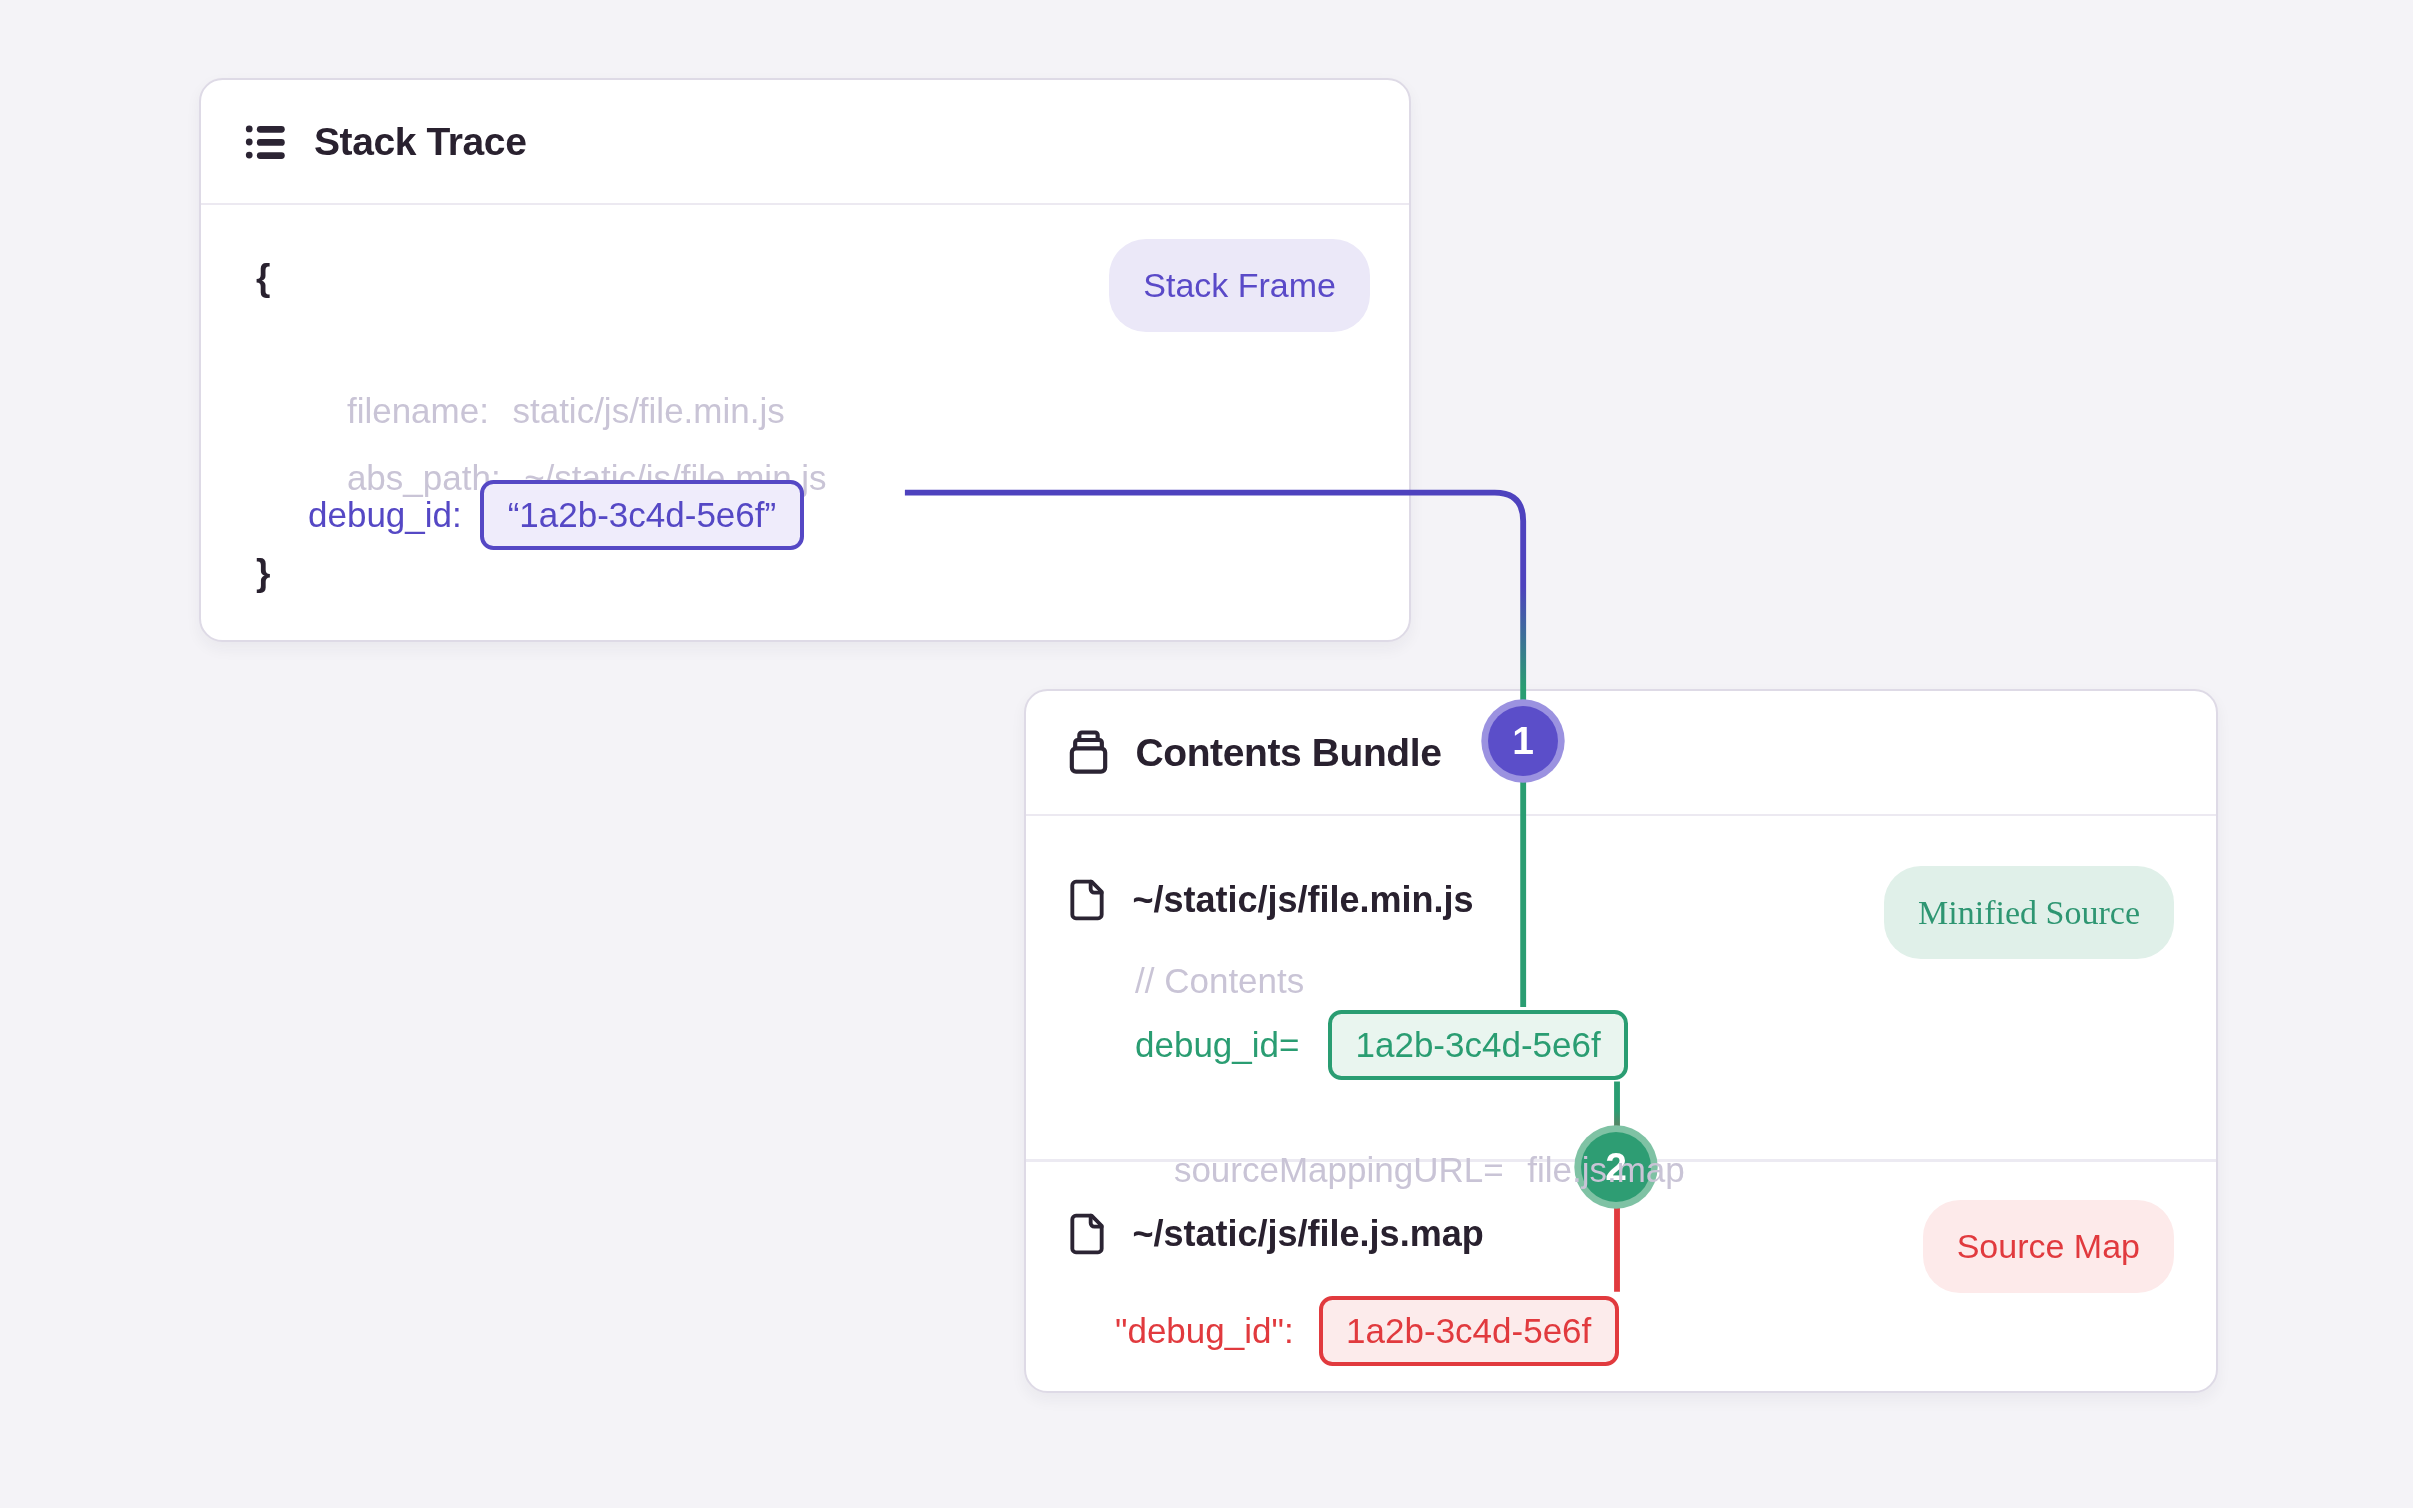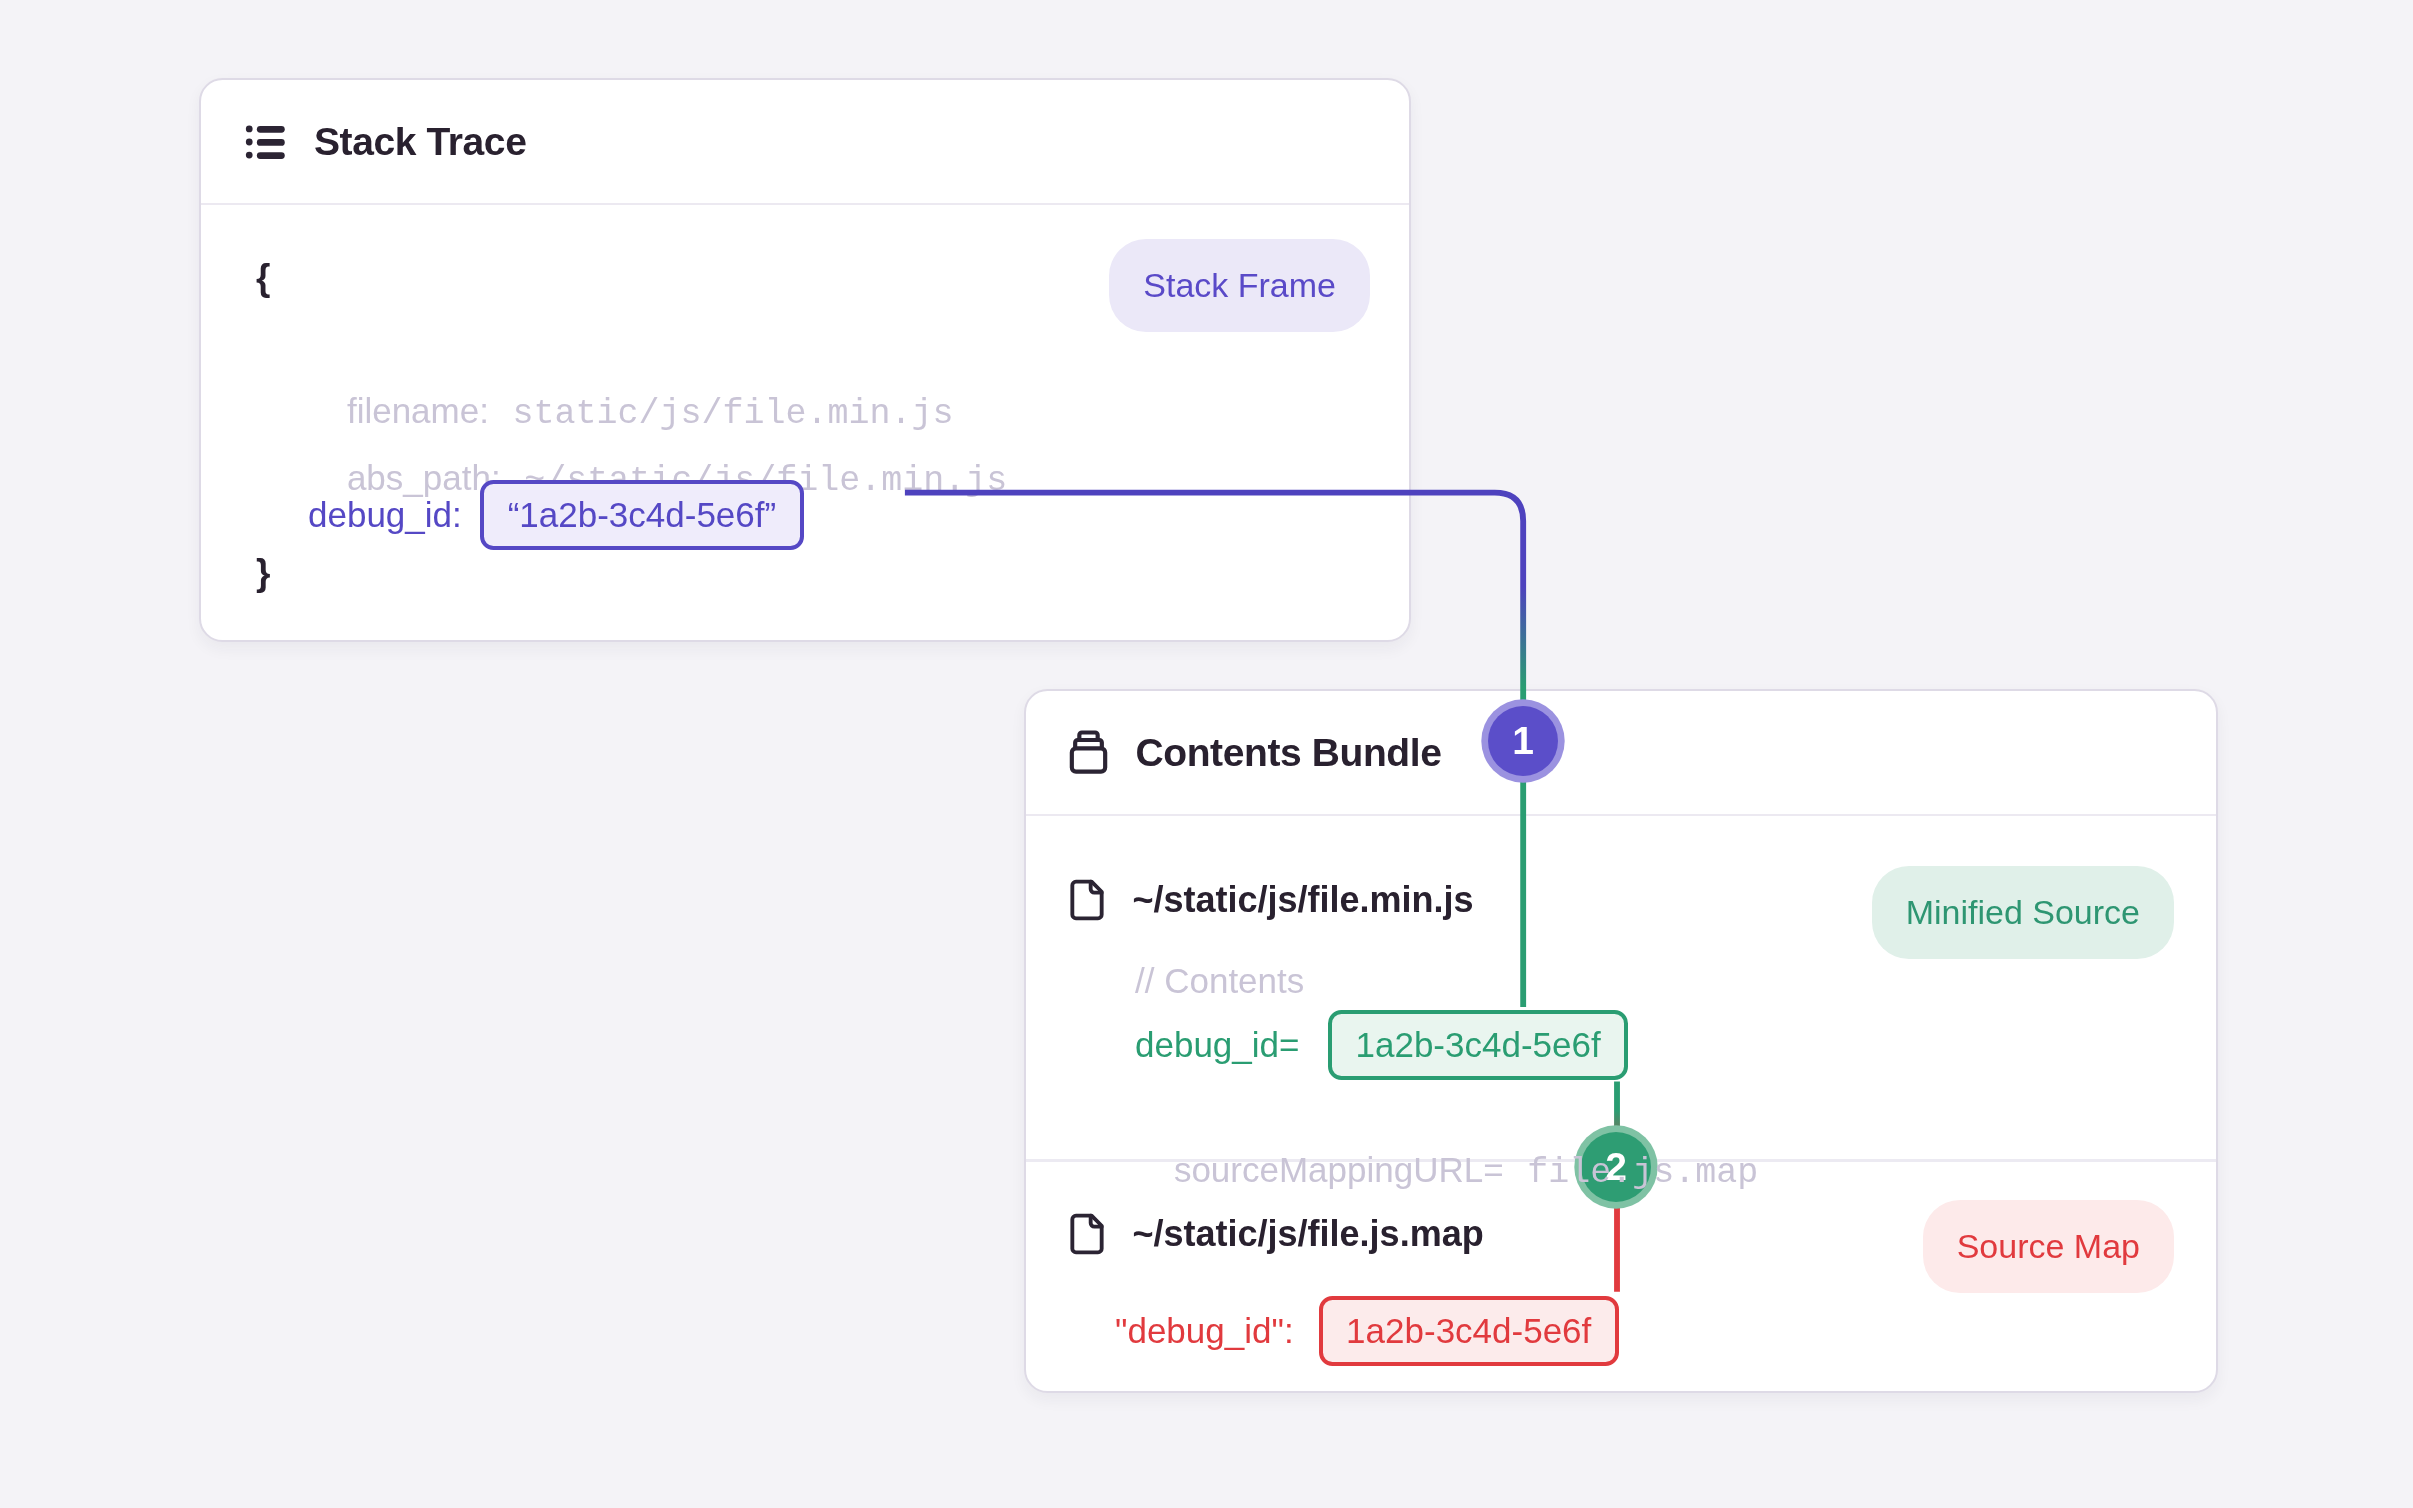--- a/index.html
+++ b/index.html
@@ -22,21 +22,21 @@
     height:125px;padding:0 44px;
     border-bottom:2.5px solid #ECE9F1;
     box-sizing:border-box;
   }
   .card-title{font-size:39px;font-weight:700;color:#29212F;letter-spacing:-0.4px;}
 
   
   .line{position:absolute;font-size:35px;line-height:50px;white-space:pre;}
   .muted{color:#C9C4D6;}
   .brace{font-weight:600;font-size:37px;color:#29212F;}
-  .val-gap{margin-left:23.5px;font-family:Liberation Mono, monospace;}
+  .val-gap{margin-left:23.5px;}
 
   .flex-row{position:absolute;display:flex;align-items:center;}
 
   
   .hbox{
     display:inline-flex;align-items:center;justify-content:center;
     height:70px;padding:0 23.5px;border-radius:13.4px;
     font-size:35px;white-space:pre;box-sizing:border-box;
   }
   .hbox-indigo{border:4.2px solid #5548C5;background:#EFECFB;color:#5548C5;}
@@ -127,21 +127,21 @@
 
   <div class="file-row" style="left:39px;top:174px;">
     <svg class="icon" width="44" height="44" viewBox="0 0 24 24">
       <g fill="none" stroke="#2B2433" stroke-width="2.1" stroke-linejoin="round" stroke-linecap="round">
         <path d="M14.5 2H6a2 2 0 0 0-2 2v16a2 2 0 0 0 2 2h12a2 2 0 0 0 2-2V7.5L14.5 2Z"></path>
         <path d="M14 2v4a2 2 0 0 0 2 2h4"></path>
       </g>
     </svg>
     <span class="file-path">~/static/js/file.min.js</span>
   </div>
-  <span class="badge badge-green" style="right:42px;top:175px;">Minified Source</span>
+  <span class="badge badge-green" style="right:42px;top:175px;font-family:Liberation Serif, serif;">Minified Source</span>
 
   <div class="line muted" style="left:109px;top:265px;">// Contents</div>
 
   <div class="flex-row" style="left:109px;top:319px;height:70px;">
     <span class="label-green" style="font-size:35px;">debug_id=</span>
     <span class="hbox hbox-green" style="margin-left:28.5px;">1a2b-3c4d-5e6f</span>
   </div>
 
   <div class="line above-line" style="left:109px;top:404px;">
     <span class="muted">sourceMappingURL=</span><span class="muted val-gap">file.js.map</span>

